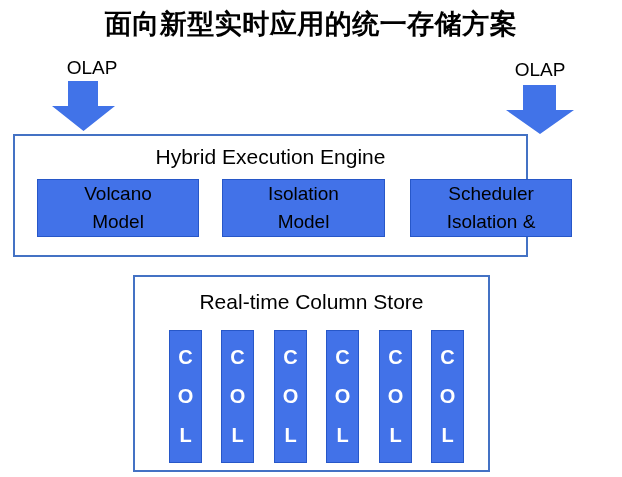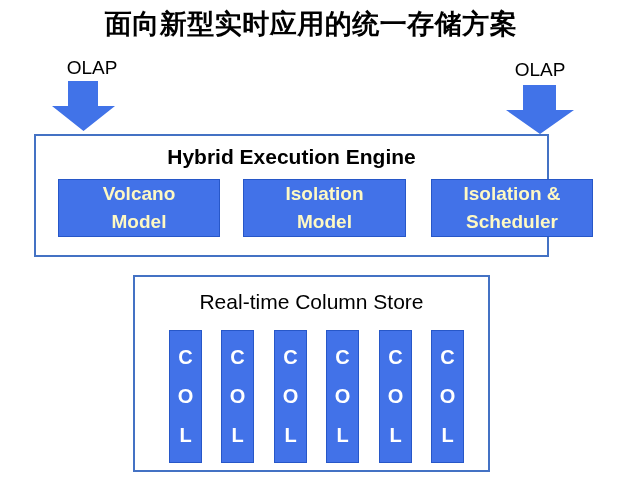--- a/index.html
+++ b/index.html
@@ -35,42 +35,42 @@
   .arrow-svg.oltp { left: 52px; top: 81px; }
   .arrow-svg.olap { left: 506px; top: 85px; }
   .arrow-shape { fill: #4173E8; }
 
   .outline-box {
     position: absolute;
     box-sizing: border-box;
     border: 2px solid #4472C4;
     background: #ffffff;
   }
-  .engine-box { left: 34px; top: 134px; width: 515px; height: 123px; font-weight: bold; }
+  .engine-box { left: 13px; top: 134px; width: 515px; height: 123px; }
   .store-box  { left: 133px; top: 275px; width: 357px; height: 197px; }
 
   .box-heading {
     position: absolute;
     left: 0;
     width: 100%;
     text-align: center;
     font-size: 21px;
     color: #000000;
   }
   .engine-box .box-heading { top: 9px; }
   .store-box  .box-heading { top: 13px; }
 
   .module {
     position: absolute;
     top: 43px;
     height: 58px;
     box-sizing: border-box;
     background: #4272E8;
     border: 1.5px solid #2757C8;
-    color: #fef9c3;
+    color: #000000;
     font-size: 19px;
     line-height: 28px;
     text-align: center;
     display: flex;
     flex-direction: column;
     justify-content: center;
   }
   .module.m0 { left: 22px;  width: 162px; }
   .module.m1 { left: 207px; width: 163px; }
   .module.m2 { left: 395px; width: 162px; }
@@ -121,22 +121,22 @@
 
     <div class="module m0">
       <div>Volcano</div>
       <div>Model</div>
     </div>
     <div class="module m1">
       <div>Isolation</div>
       <div>Model</div>
     </div>
     <div class="module m2">
+      <div>Scheduler</div>
       <div>Isolation &amp;</div>
-      <div>Scheduler</div>
     </div>
   </div>
 
   <div class="outline-box store-box">
     <div class="box-heading">Real-time Column Store</div>
 
     <div class="col-box c0">
       <span>C</span>
       <span>O</span>
       <span>L</span>

